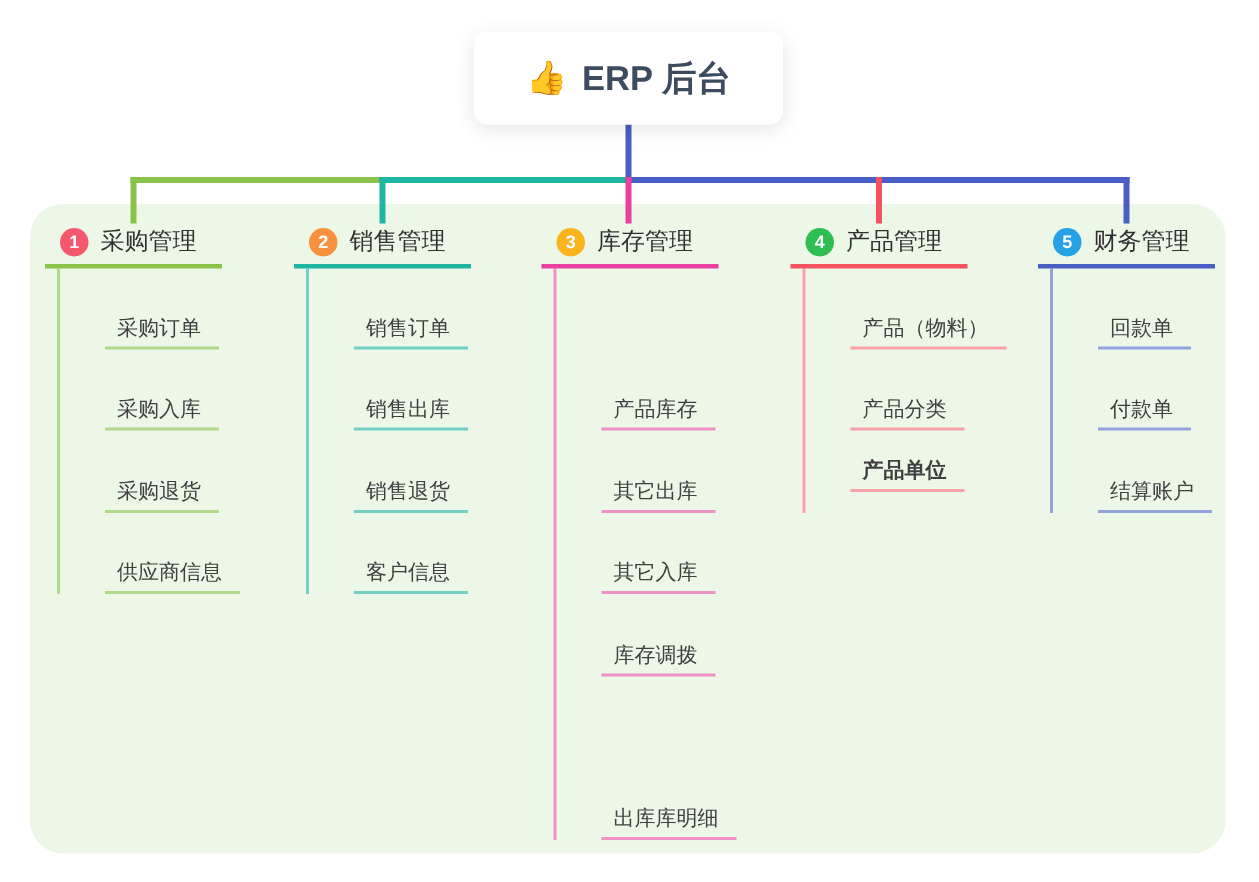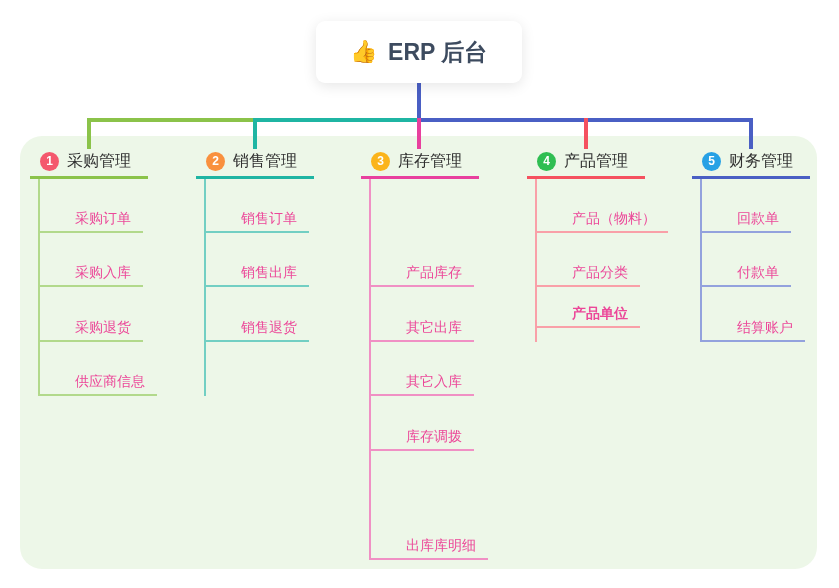--- a/index.html
+++ b/index.html
@@ -25,23 +25,23 @@
   }
   .badge{
     width:19px;height:19px;border-radius:50%;color:#fff;font-size:12px;font-weight:700;
     display:flex;align-items:center;justify-content:center;flex:0 0 auto;
   }
   .branch-label{font-size:16px;font-weight:400;color:#303030;white-space:nowrap;}
   .branch-underline{position:absolute;top:176px;width:118px;height:3px;z-index:3;}
   .spine{position:absolute;width:2px;top:179px;z-index:1;}
   .child-node{
     position:absolute;height:28px;box-sizing:border-box;
-    padding:0 12px 3px 37px;border-bottom:2px solid transparent;
+    padding:0 12px 3px 8px;border-bottom:2px solid transparent;
     display:flex;align-items:flex-end;white-space:nowrap;
-    font-size:14px;color:#ec4899;z-index:2;
+    font-size:14px;color:#404040;z-index:2;margin-left:32px;
   }
 </style>
 </head>
 <body>
 
 <div class="canvas">
 
   <div class="panel" style="background: rgb(237, 247, 232);"></div>
 
   <div class="vdrop" style="left: 417px; top: 83px; height: 37px; background: rgb(74, 95, 196);"></div>
@@ -72,20 +72,21 @@
 
   <div class="branch-header" style="left:206px;">
     <span class="badge" style="background: rgb(249, 144, 62);">2</span>
     <span class="branch-label">销售管理</span>
   </div>
   <div class="branch-underline" style="left: 196px; background: rgb(31, 181, 163);"></div>
   <div class="spine" style="left: 204px; height: 217px; background: rgb(114, 207, 195);"></div>
   <div class="child-node" style="left: 204px; top: 205px; border-bottom-color: rgb(114, 207, 195); text-align: center;">销售订单</div>
   <div class="child-node" style="left: 204px; top: 259px; border-bottom-color: rgb(114, 207, 195);">销售出库</div>
   <div class="child-node" style="left: 204px; top: 314px; border-bottom-color: rgb(114, 207, 195);">销售退货</div>
+  <div class="child-node" style="left: 204px; top: 368px; border-bottom-color: rgb(114, 207, 195);">客户信息</div>
 
   <div class="branch-header" style="left:371px;">
     <span class="badge" style="background: rgb(251, 180, 27);">3</span>
     <span class="branch-label">库存管理</span>
   </div>
   <div class="branch-underline" style="left: 361px; background: rgb(232, 64, 158);"></div>
   <div class="spine" style="left: 369px; height: 381px; background: rgb(240, 144, 196);"></div>
   <div class="child-node" style="left: 369px; top: 314px; border-bottom-color: rgb(240, 144, 196);">其它出库</div>
   <div class="child-node" style="left: 369px; top: 259px; border-bottom-color: rgb(240, 144, 196);">产品库存</div>
   <div class="child-node" style="left: 369px; top: 368px; border-bottom-color: rgb(240, 144, 196);">其它入库</div>

